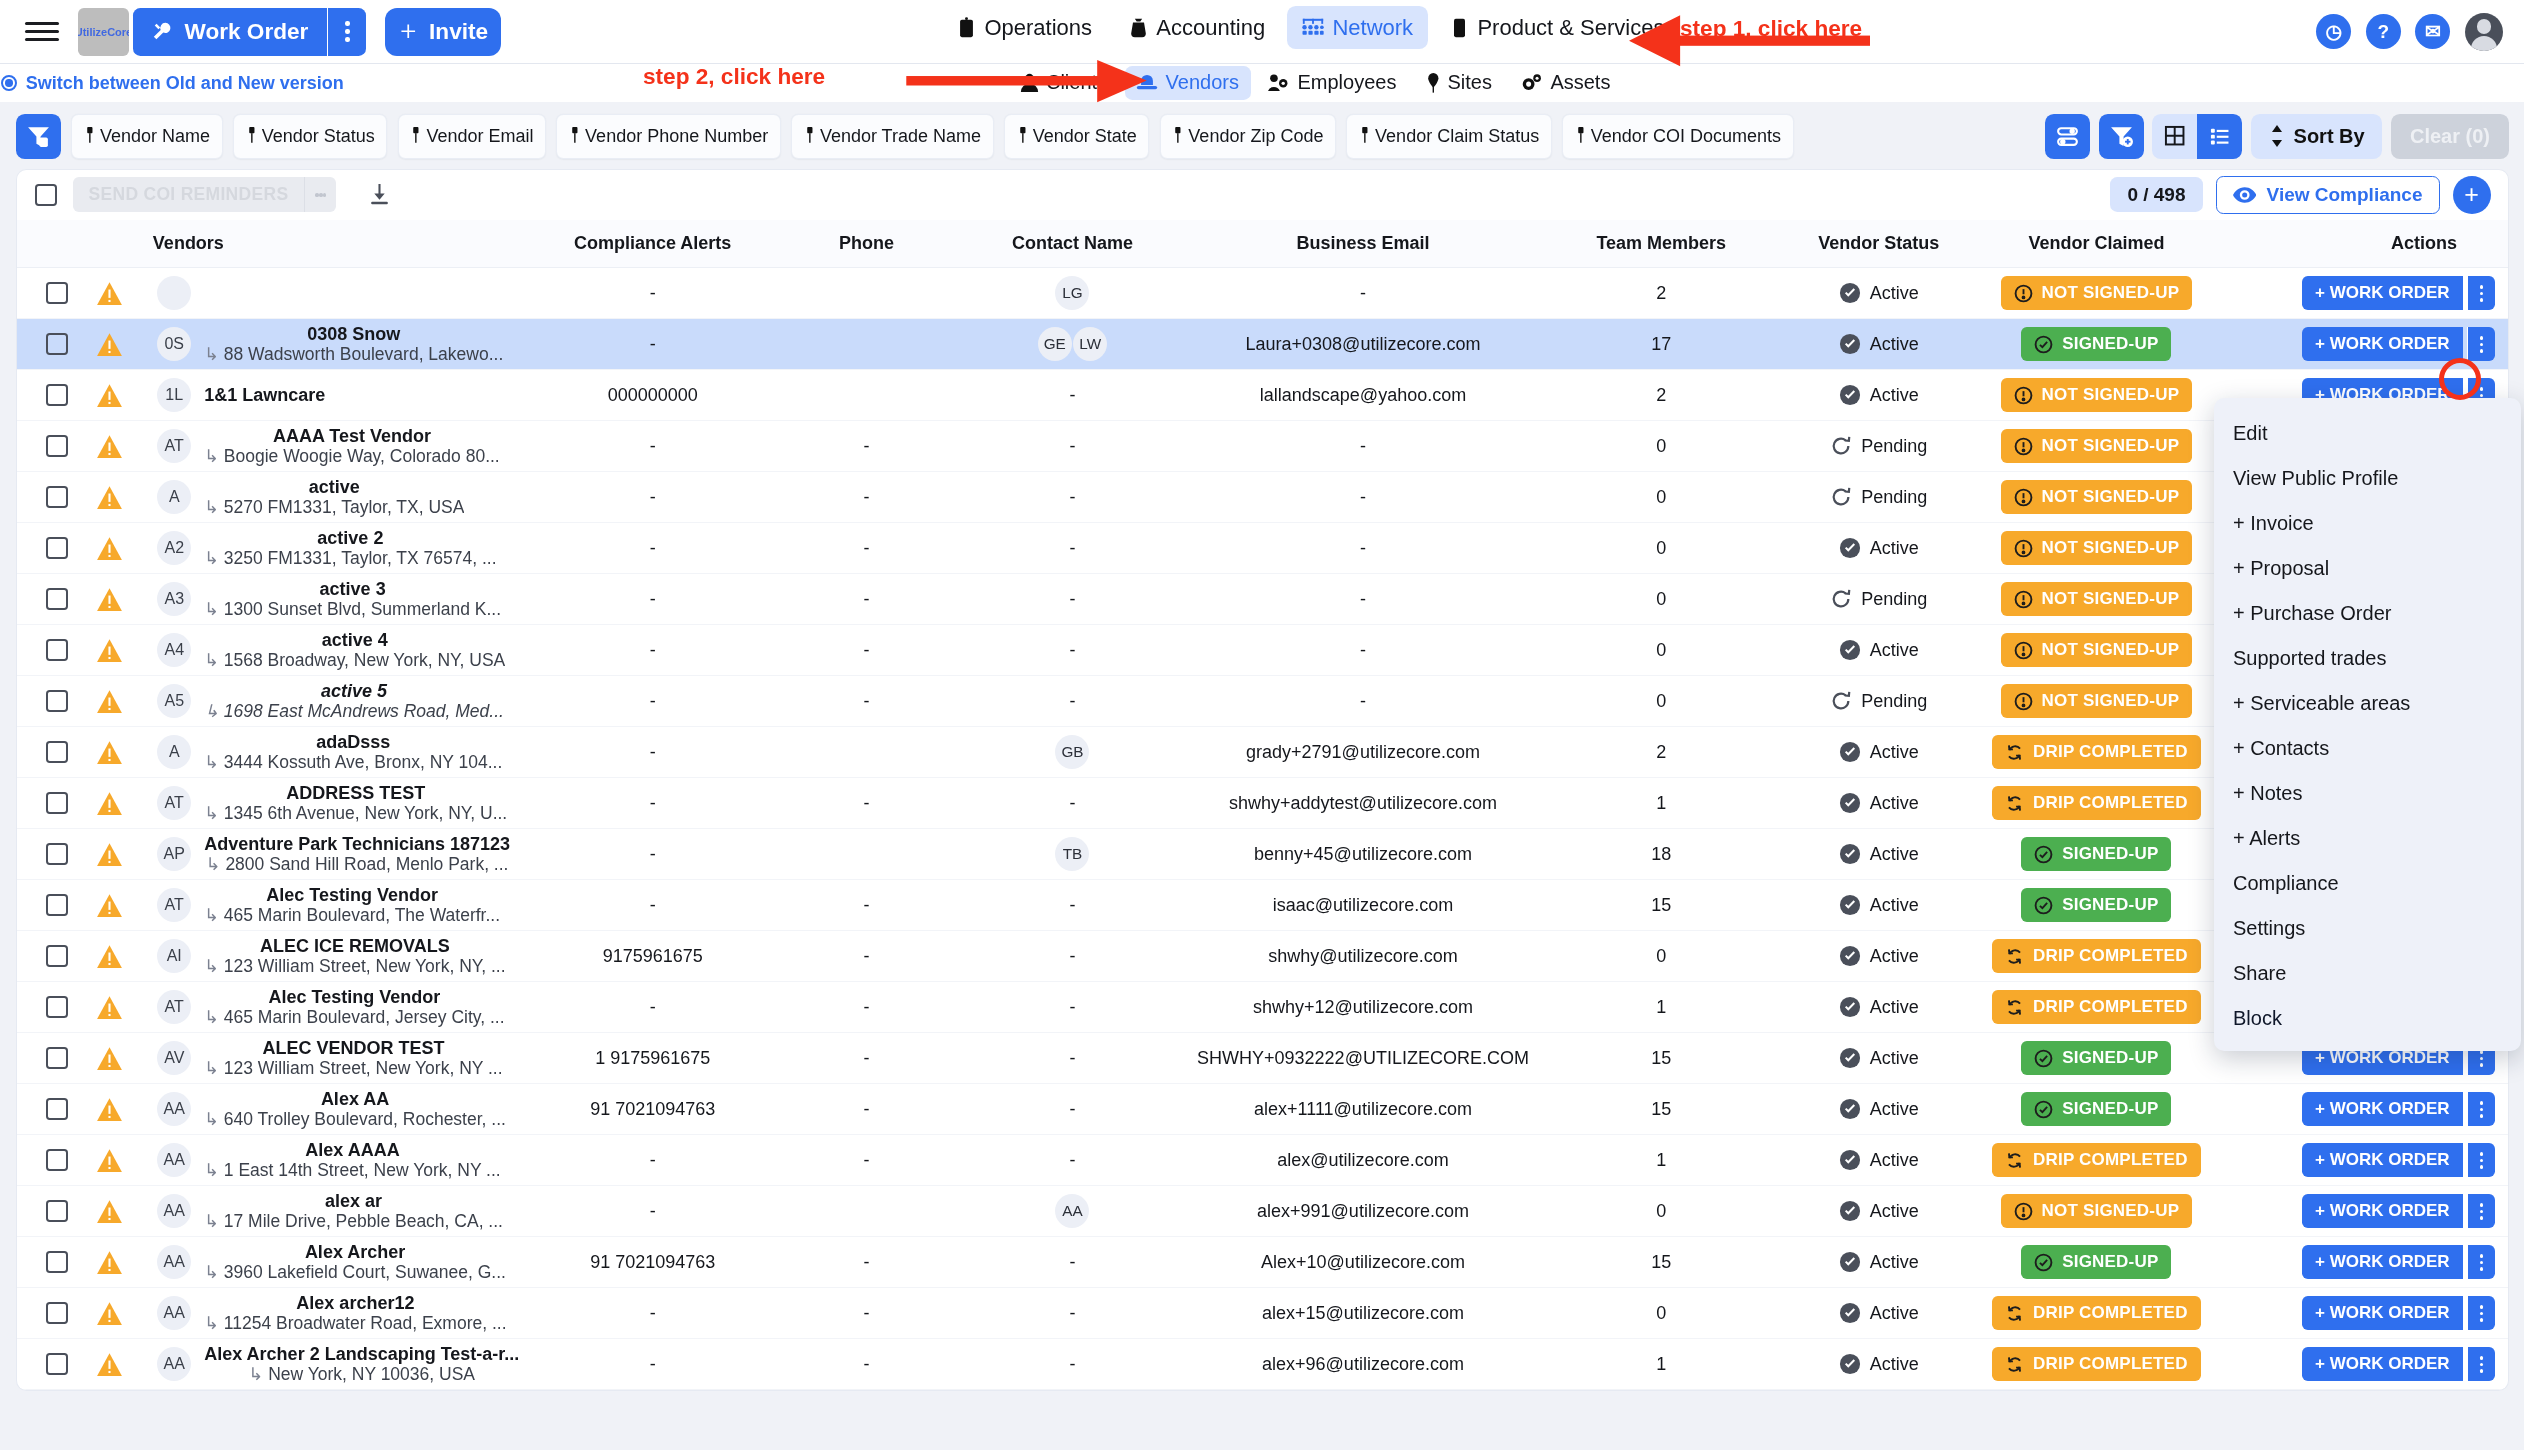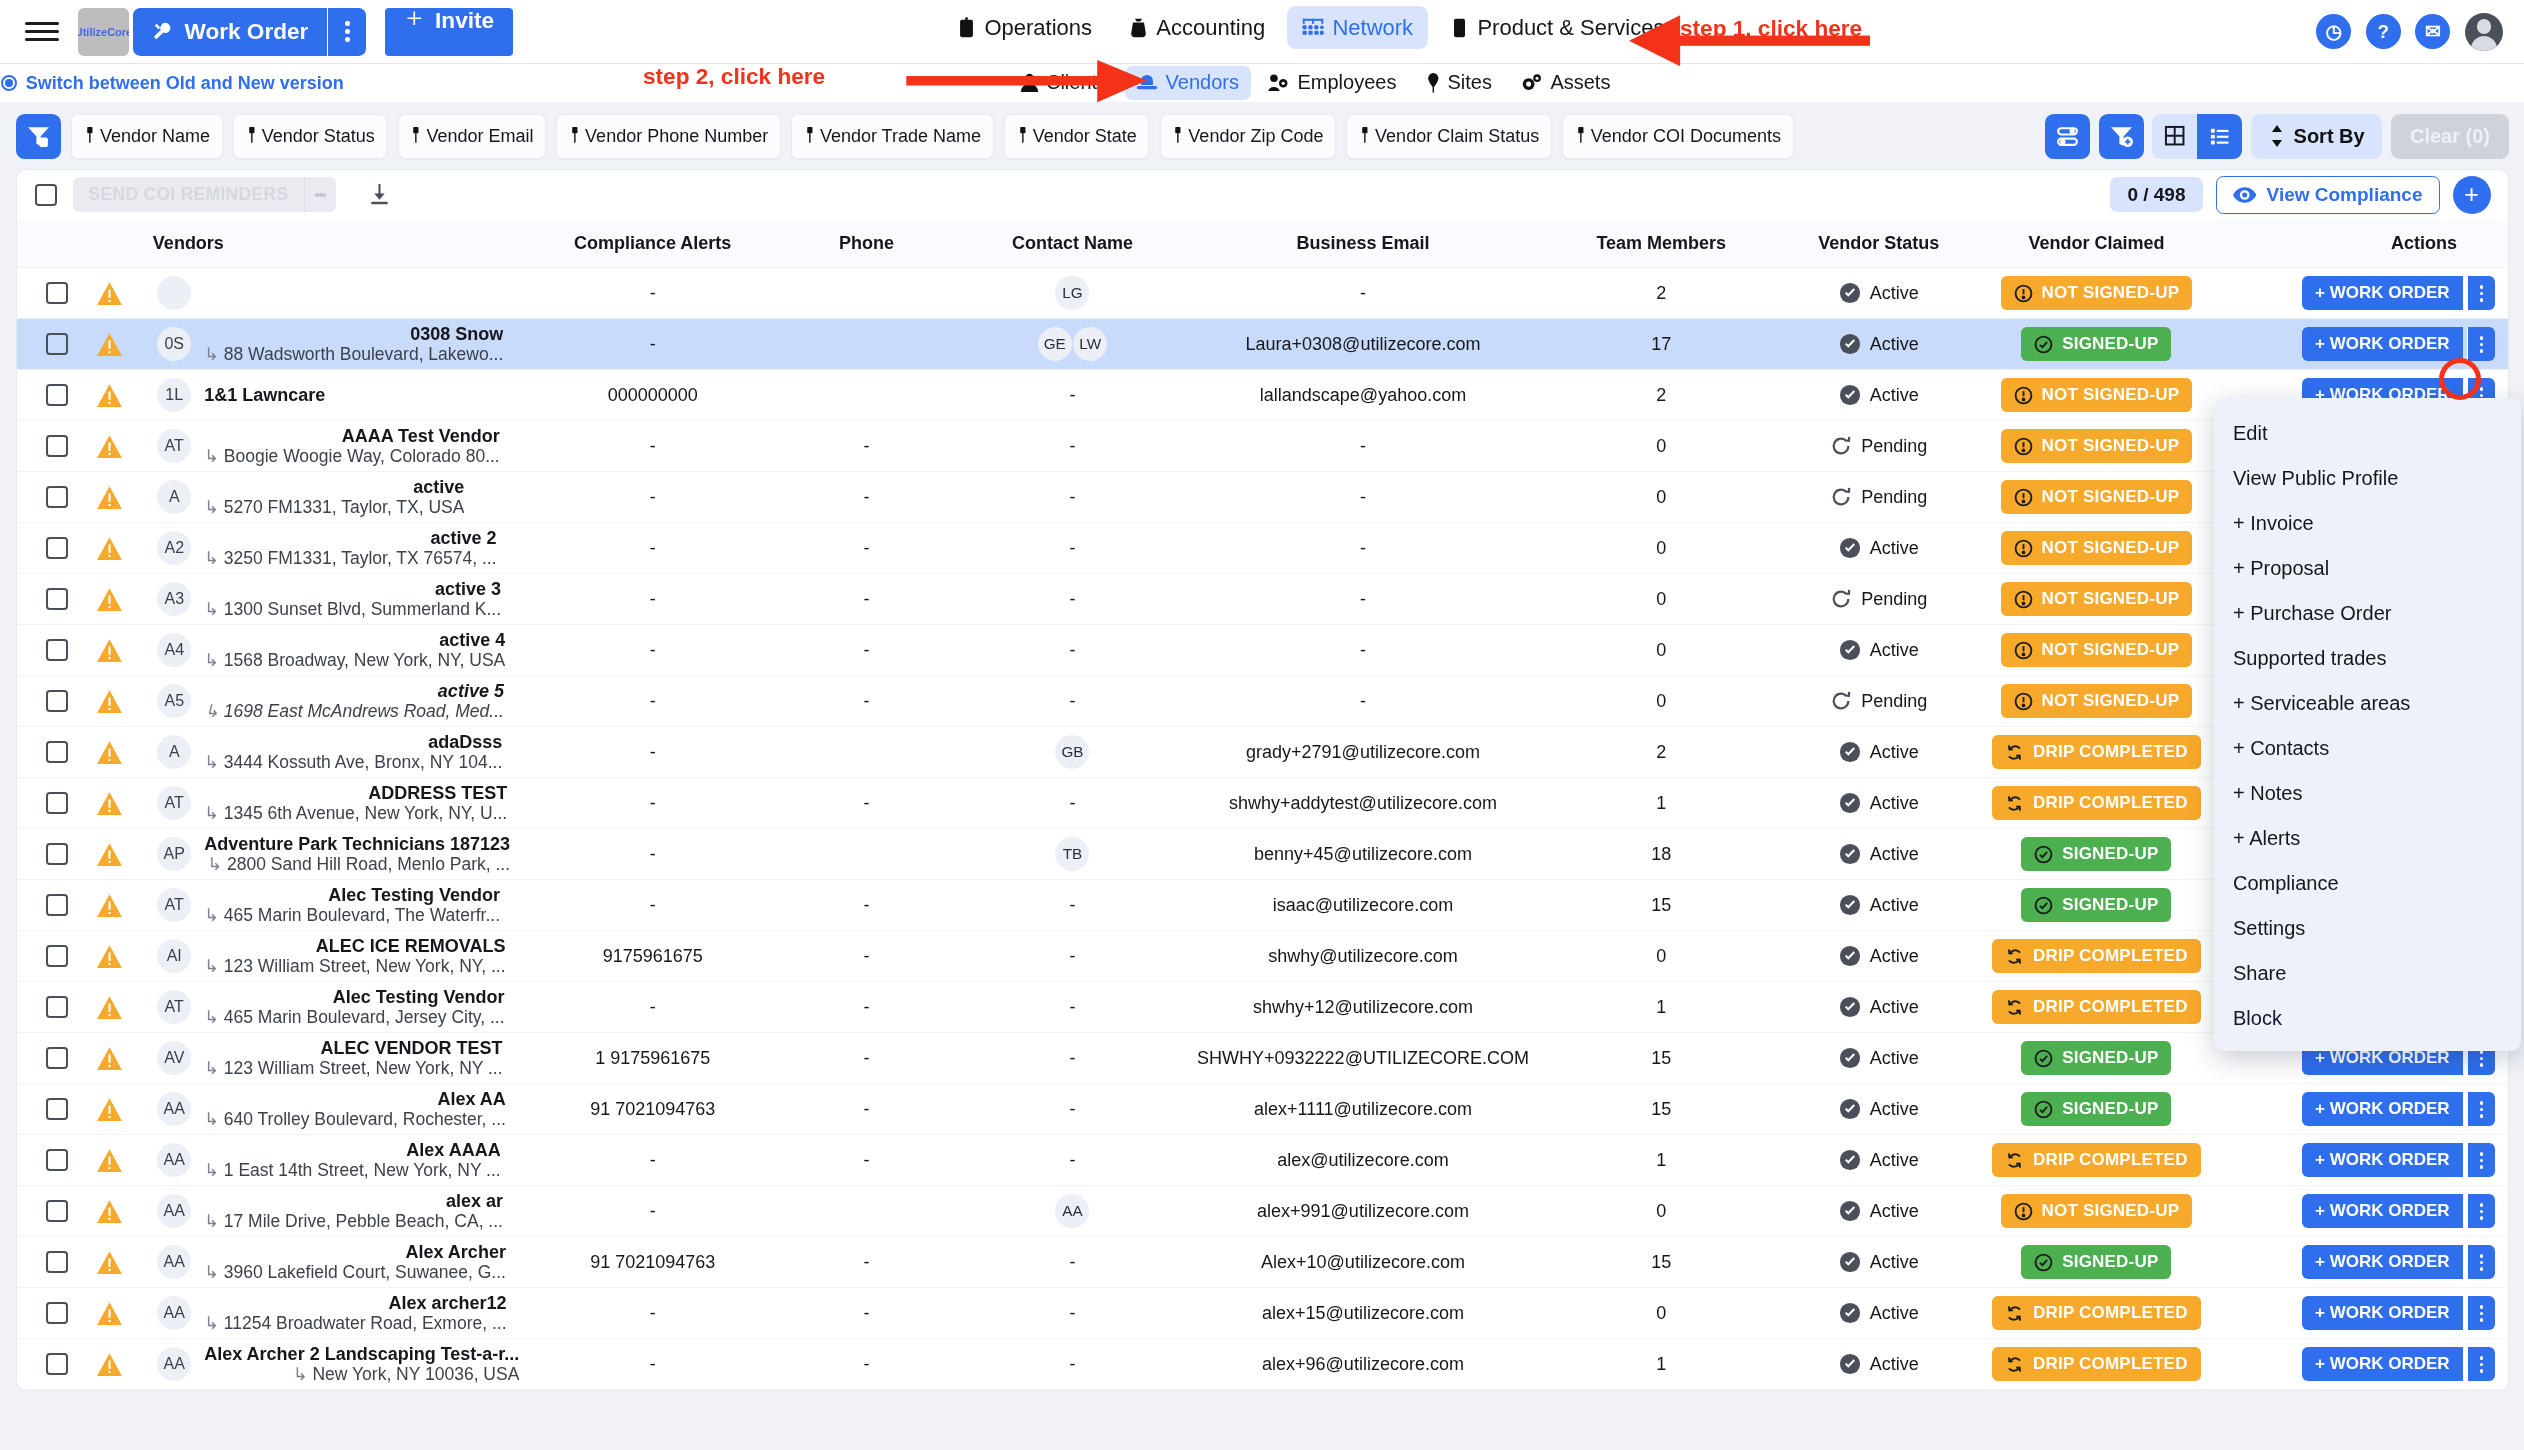--- a/index.html
+++ b/index.html
@@ -32,22 +32,22 @@
   }
   .btn-blue.left { border-radius: 7.3px 0 0 7.3px; }
   .btn-kebab {
     background:#2f6fee; width:39px; height:48px; border-radius:0 7.3px 7.3px 0;
     display:flex; align-items:center; justify-content:center; cursor:pointer;
     border-left: 1.5px solid #ffffff;
   }
   .kebab-dots { display:flex; flex-direction:column; gap:3.7px; }
   .kebab-dots i { width:4.4px;height:4.4px;background:#fff;border-radius:50%; display:block;}
   .btn-invite {
-    background:#2f6fee; color:#fff; border-radius:4px; height:48px;
-    display:flex; align-items:flex-start; gap:10.2px; padding:0 19px;
+    background:#2f6fee; color:#fff; border-radius:12px; height:48px;
+    display:flex; align-items:center; gap:10.2px; padding:0 13px;
     font-size:22.6px; font-weight:600; margin-left:19px; cursor:pointer;
   }
   .nav-center {
     position:absolute; left: 942px; top: 5.8px;
     display:flex; align-items:center; gap: 7.3px;
   }
   .nav-item {
     display:flex; align-items:center; gap:8.8px;
     padding: 8.8px 14.6px; border-radius:8.8px; cursor:pointer;
     font-size: 22px; color:#15171c;
@@ -157,21 +157,21 @@
     font-size:18px; font-weight:700; color:#15171c; text-align:center;
     height:48px; background:#fafbfe; border-bottom:0.7px solid #eceff5;
   }
   thead th.c-vendors { text-align:left; padding-left: 102px;}
   thead th.c-actions { text-align:right; padding-right: 51px;}
   tbody tr { height: 51px; border-bottom:0.7px solid #f2f4f8; }
   tbody tr.sel { background:#c9dbfb; }
   td { font-size:18px; color:#15171c; text-align:center; vertical-align:middle;}
   td.c-check { width: 72px; }
   td.c-warn  { width: 51px; }
-  .vendor-cell { display:flex; align-items:center; gap:13px; text-align:right; padding-left:4.4px;}
+  .vendor-cell { display:flex; align-items:center; gap:13px; text-align:center; padding-left:4.4px;}
   .avatar-sm {
     width:34px;height:34px;border-radius:50%;background:#eceff6;flex:none;
     display:flex;align-items:center;justify-content:center;font-size:16px;color:#3a3f49;
   }
   .v-name { font-size:18px;font-weight:700;color:#15171c;line-height:1.15; white-space:nowrap; overflow:hidden; text-overflow:ellipsis;}
   .v-addr { font-size:17.5px;color:#3c414b;line-height:1.2; white-space:nowrap; overflow:hidden; text-overflow:ellipsis;}
   .v-addr::before{ content:"↳ "; color:#7b8190;}
   .chips-inline { display:flex; justify-content:center; gap:1.5px;}
   .chip-av {
     width:34px;height:34px;border-radius:50%;background:#eceff6;

